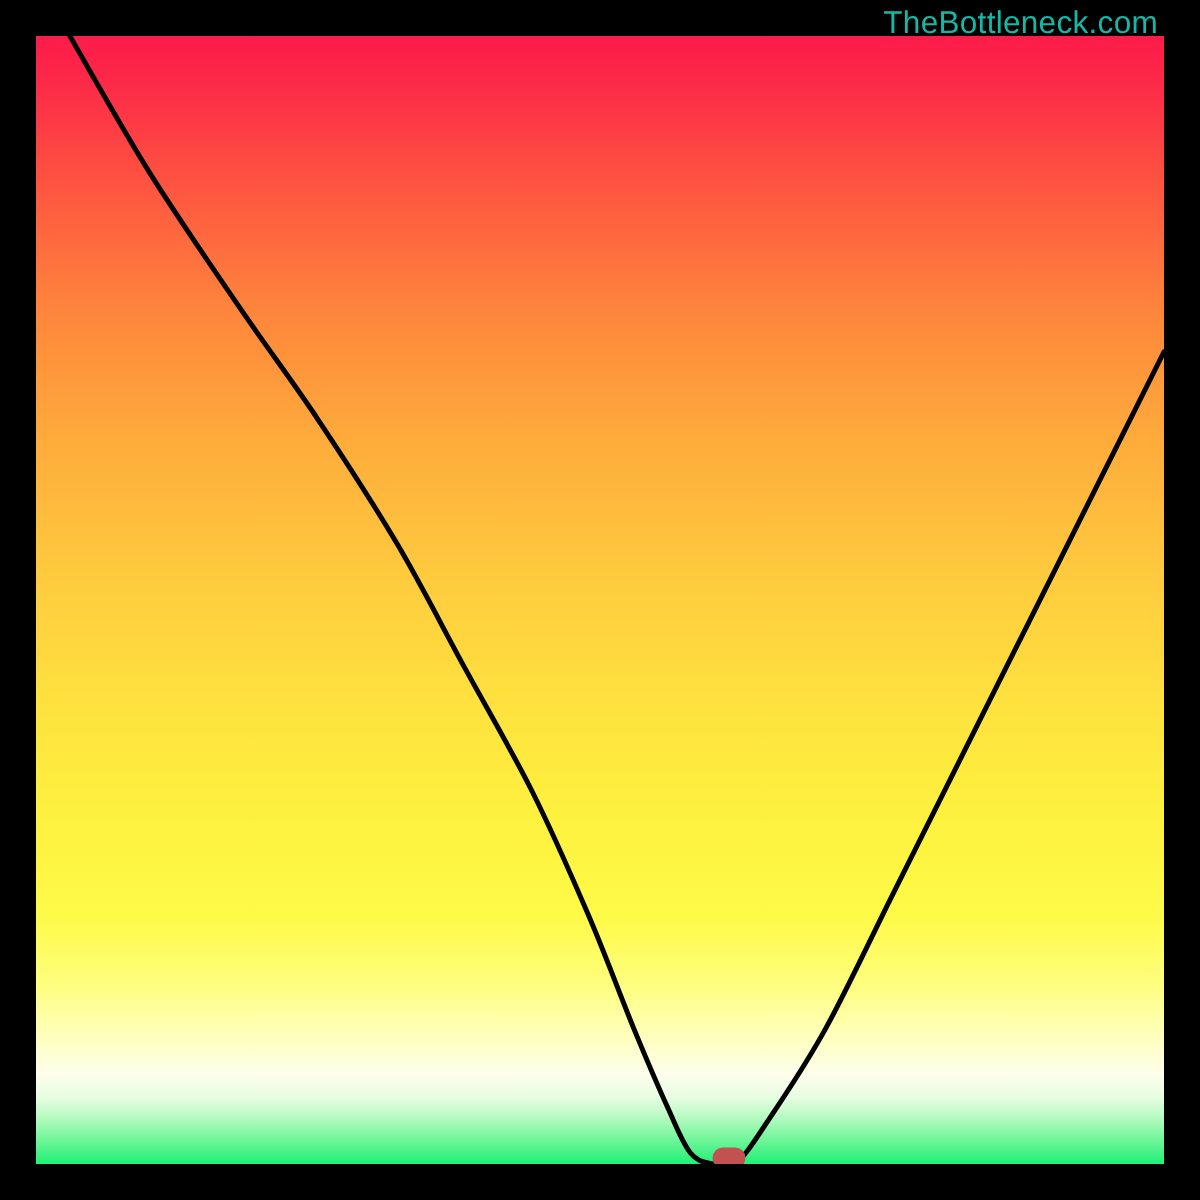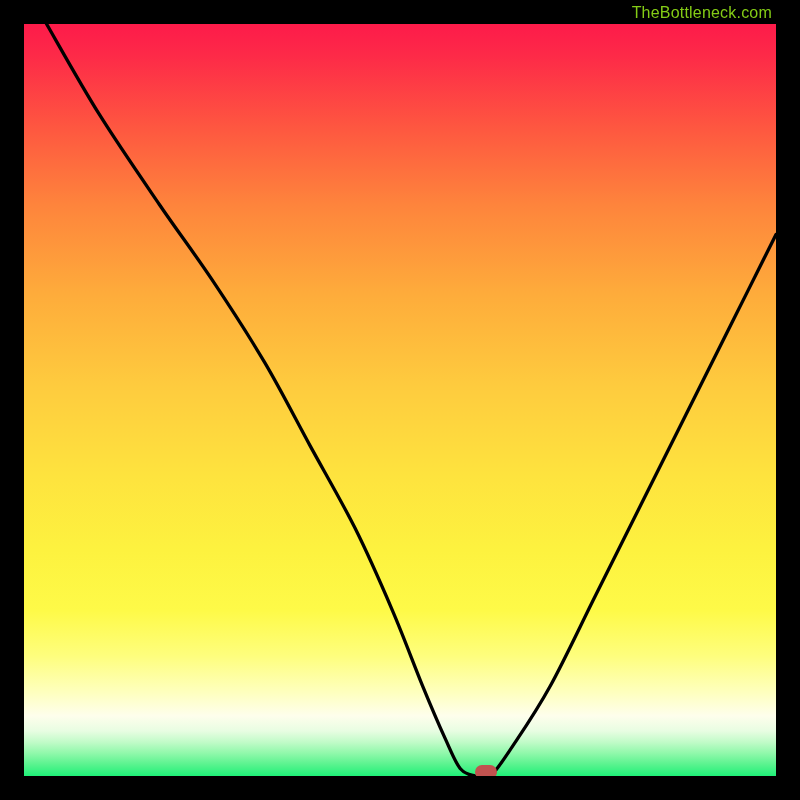--- a/index.html
+++ b/index.html
@@ -48,22 +48,22 @@
       #c1fbc8 95.5%,
       #8ff8aa 97%,
       #58f38e 98.5%,
       #1ff078 100%
     );
   }
   .watermark {
     position: absolute;
     top: 4px;
     right: 28px;
-    color: #84cc16;
-    font-size: 16px;
+    color: #14b8a6;
+    font-size: 21px;
     font-weight: 500;
     letter-spacing: 0.2px;
     user-select: none;
   }
   svg.curve {
     position: absolute;
     left: 0;
     top: 0;
     width: 100%;
     height: 100%;

